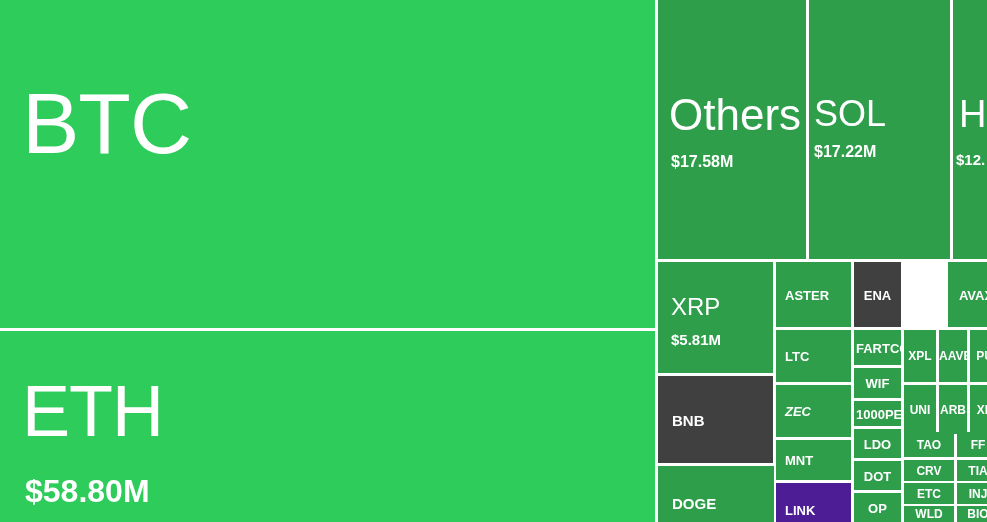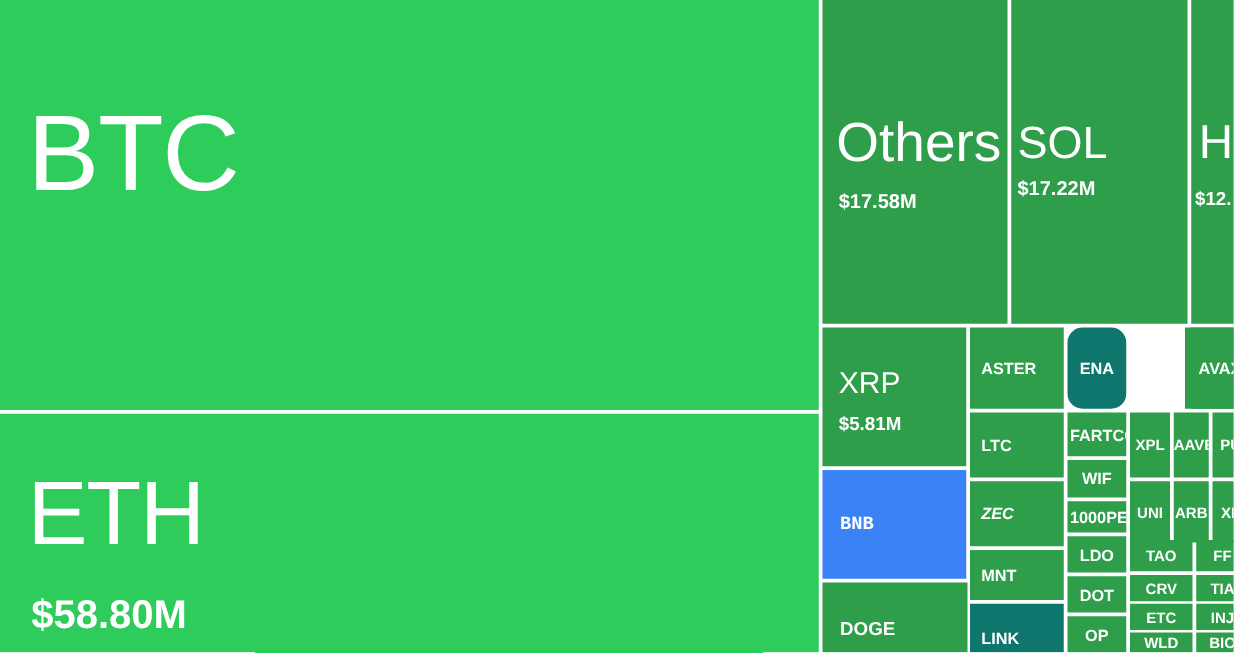--- a/index.html
+++ b/index.html
@@ -91,21 +91,21 @@
   <div class="tile sz-xl" style="left:953px; top:0px; width:60px; height:259px; background:#2E9E4B;">
     <span class="label" style="left:6px; top:95px; font-size:38px;">HY</span>
     <span class="value" style="left:3px; top:152px; font-size:15px;">$12.</span>
   </div>
 
   <div class="tile sz-l" style="left:658px; top:262px; width:115px; height:111px; background:#2E9E4B;">
     <span class="label" style="left:13px; top:33px;">XRP</span>
     <span class="value" style="left:13px; top:70px;">$5.81M</span>
   </div>
 
-  <div class="tile sz-m lmid" style="left:658px; top:376px; width:115px; height:87px; background:#3b82f6;font-family:Liberation Mono, monospace;">
+  <div class="tile sz-m lmid" style="left:658px; top:376px; width:115px; height:87px; background:#404040;">
     <span class="label">BNB</span>
   </div>
 
   <div class="tile sz-m lmid" style="left:658px; top:466px; width:116px; height:56px; background:#2E9E4B;">
     <span class="label" style="top:30px; transform:none;">DOGE</span>
   </div>
 
   <div class="tile sz-s lmid" style="left:776px; top:262px; width:75px; height:65px; background:#2E9E4B;">
     <span class="label" style="left:9px;">ASTER</span>
   </div>
@@ -115,25 +115,25 @@
   </div>
 
   <div class="tile sz-s lmid" style="left:776px; top:385px; width:75px; height:52px; background:#2E9E4B;">
     <span class="label" style="left:9px;font-style:italic;">ZEC</span>
   </div>
 
   <div class="tile sz-s lmid" style="left:776px; top:440px; width:75px; height:40px; background:#2E9E4B;">
     <span class="label" style="left:9px;">MNT</span>
   </div>
 
-  <div class="tile sz-s lmid" style="left:776px; top:483px; width:75px; height:39px; background:#0f766e;">
+  <div class="tile sz-s lmid" style="left:776px; top:483px; width:75px; height:39px; background:#4c1d95;">
     <span class="label" style="left:9px; top:21px; transform:none;">LINK</span>
   </div>
 
-  <div class="tile sz-s ctr" style="left:854px; top:262px; width:47px; height:65px; background:#0f766e;border-radius:12px;">
+  <div class="tile sz-s ctr" style="left:854px; top:262px; width:47px; height:65px; background:#404040;">
     <span class="label">ENA</span>
   </div>
 
   <div class="tile sz-s ctr" style="left:854px; top:330px; width:47px; height:35px; background:#2E9E4B;">
     <span class="label" style="left:2px; right:auto; text-align:left;">FARTCOIN</span>
   </div>
 
   <div class="tile sz-s ctr" style="left:854px; top:368px; width:47px; height:30px; background:#2E9E4B;">
     <span class="label">WIF</span>
   </div>

